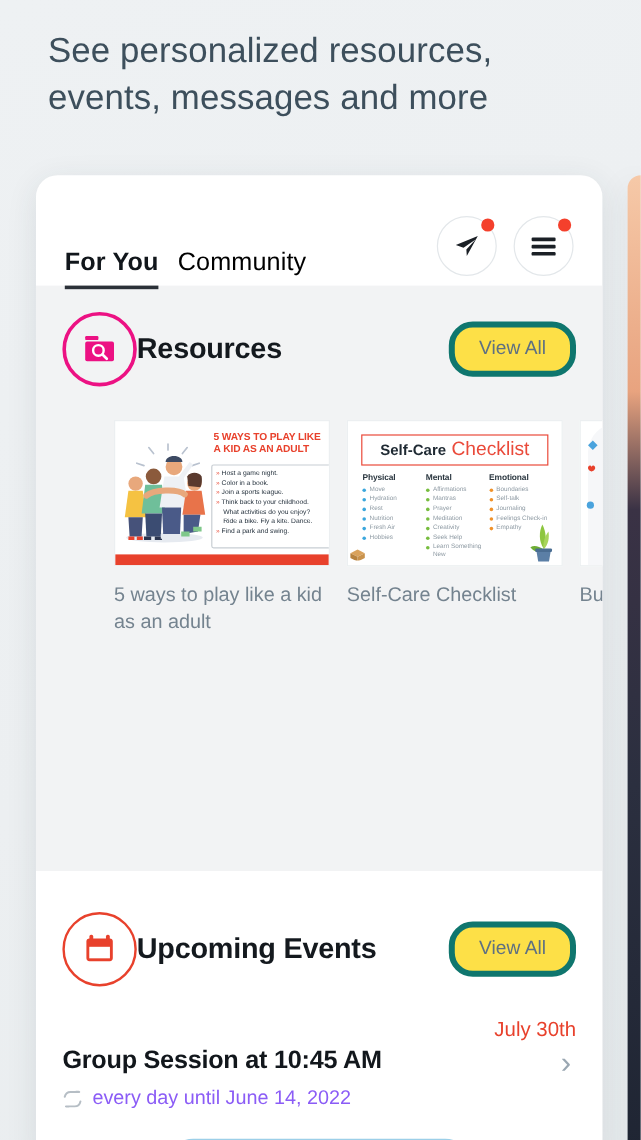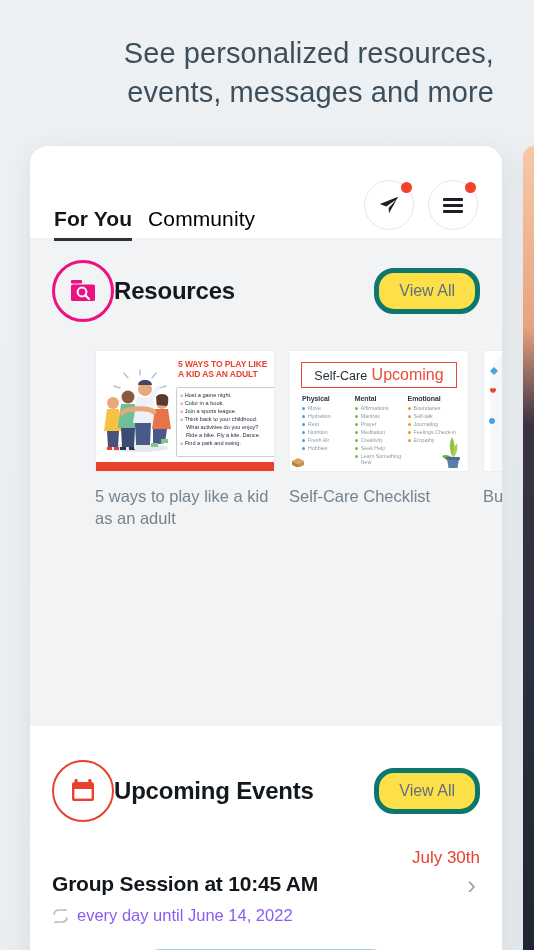--- a/index.html
+++ b/index.html
@@ -6,22 +6,22 @@
   html, body {
     width: 534px; height: 950px;
     font-family: "Liberation Sans", sans-serif;
     background: #eef1f3;
     overflow: hidden;
   }
   .screen { position: relative; width: 534px; height: 950px; background: linear-gradient(160deg,#eef1f3 0%,#eceff1 60%,#e9edef 100%); }
 
   
   .headline {
-    padding: 34px 40px 0 40px;
-    text-align: right;
+    padding: 24px 40px 0 40px;
+    text-align: left;
     color: #3d4f5c;
     font-size: 29px;
     line-height: 1.33;
     font-weight: 400;
     letter-spacing: .1px;
   }
 
   
   .phone {
     position: absolute;
@@ -79,21 +79,21 @@
   .c1 .title { position:absolute; left:82px; top:8px; width:96px; color:#e8412c; font-weight:700; font-size:8.5px; line-height:1.22; letter-spacing:-.1px; }
   .c1 .listbox { position:absolute; left:80px; top:36px; width:104px; height:70px; border:1px solid #c8ced3; border-radius:2px; background:#fff; padding:4px 3px; }
   .c1 .listbox p { font-size:5.6px; color:#1d2a36; line-height:1.42; white-space:nowrap; overflow:hidden; }
   .c1 .listbox p b { font-weight:400; color:#e8412c; }
   .c1 .redbar { position:absolute; left:0; bottom:0; width:100%; height:9px; background:#e8412c; }
   .c1 .people { position:absolute; left:4px; top:18px; width:74px; height:84px; }
 
   
   .c2 { background:#fff; position:relative; padding:6px 5px; }
   .c2 .hdrbox { border:1.5px solid #ea4a3a; margin:5px 6px 0 6px; padding:3px 0; text-align:center; }
-  .c2 .hdrbox span { font-size:12.5px; font-weight:400; color:#1f2a33; }
+  .c2 .hdrbox span { font-size:12.5px; font-weight:700; color:#1f2a33; }
   .c2 .hdrbox em { font-style:normal; color:#ea4a3a; font-weight:400; }
   .c2 .cols { display:flex; gap:6px; padding:7px 7px 0 7px; }
   .c2 .col { flex:1; }
   .c2 .col h6 { font-size:7px; color:#2b3740; margin-bottom:3px; letter-spacing:-.1px; }
   .c2 .col li { list-style:none; font-size:5.3px; color:#8e9aa3; line-height:1.5; position:relative; padding-left:6px; white-space:nowrap; }
   .c2 .col li::before { content:""; position:absolute; left:0; top:2px; width:3px; height:3px; border-radius:50%; }
   .c2 .col.blue  li::before { background:#3ba7dd; }
   .c2 .col.green li::before { background:#77bd3f; }
   .c2 .col.orange li::before{ background:#f0922a; }
   .c2 .plant { position:absolute; right:2px; bottom:2px; width:26px; height:34px; }
@@ -222,21 +222,21 @@
             </div>
             <div class="redbar"></div>
           </div>
           <div class="caption">5 ways to play like a kid as an adult</div>
         </div>
 
         <div class="res-item">
           <div class="thumb c2">
             <div class="hdrbox">
               <span>Self-Care</span>
-              <em>Upcoming</em>
+              <em>Checklist</em>
             </div>
             <div class="cols">
               <div class="col blue">
                 <h6>Physical</h6>
                 <ul>
                   <li>Move</li>
                   <li>Hydration</li>
                   <li>Rest</li>
                   <li>Nutrition</li>
                   <li>Fresh Air</li>

